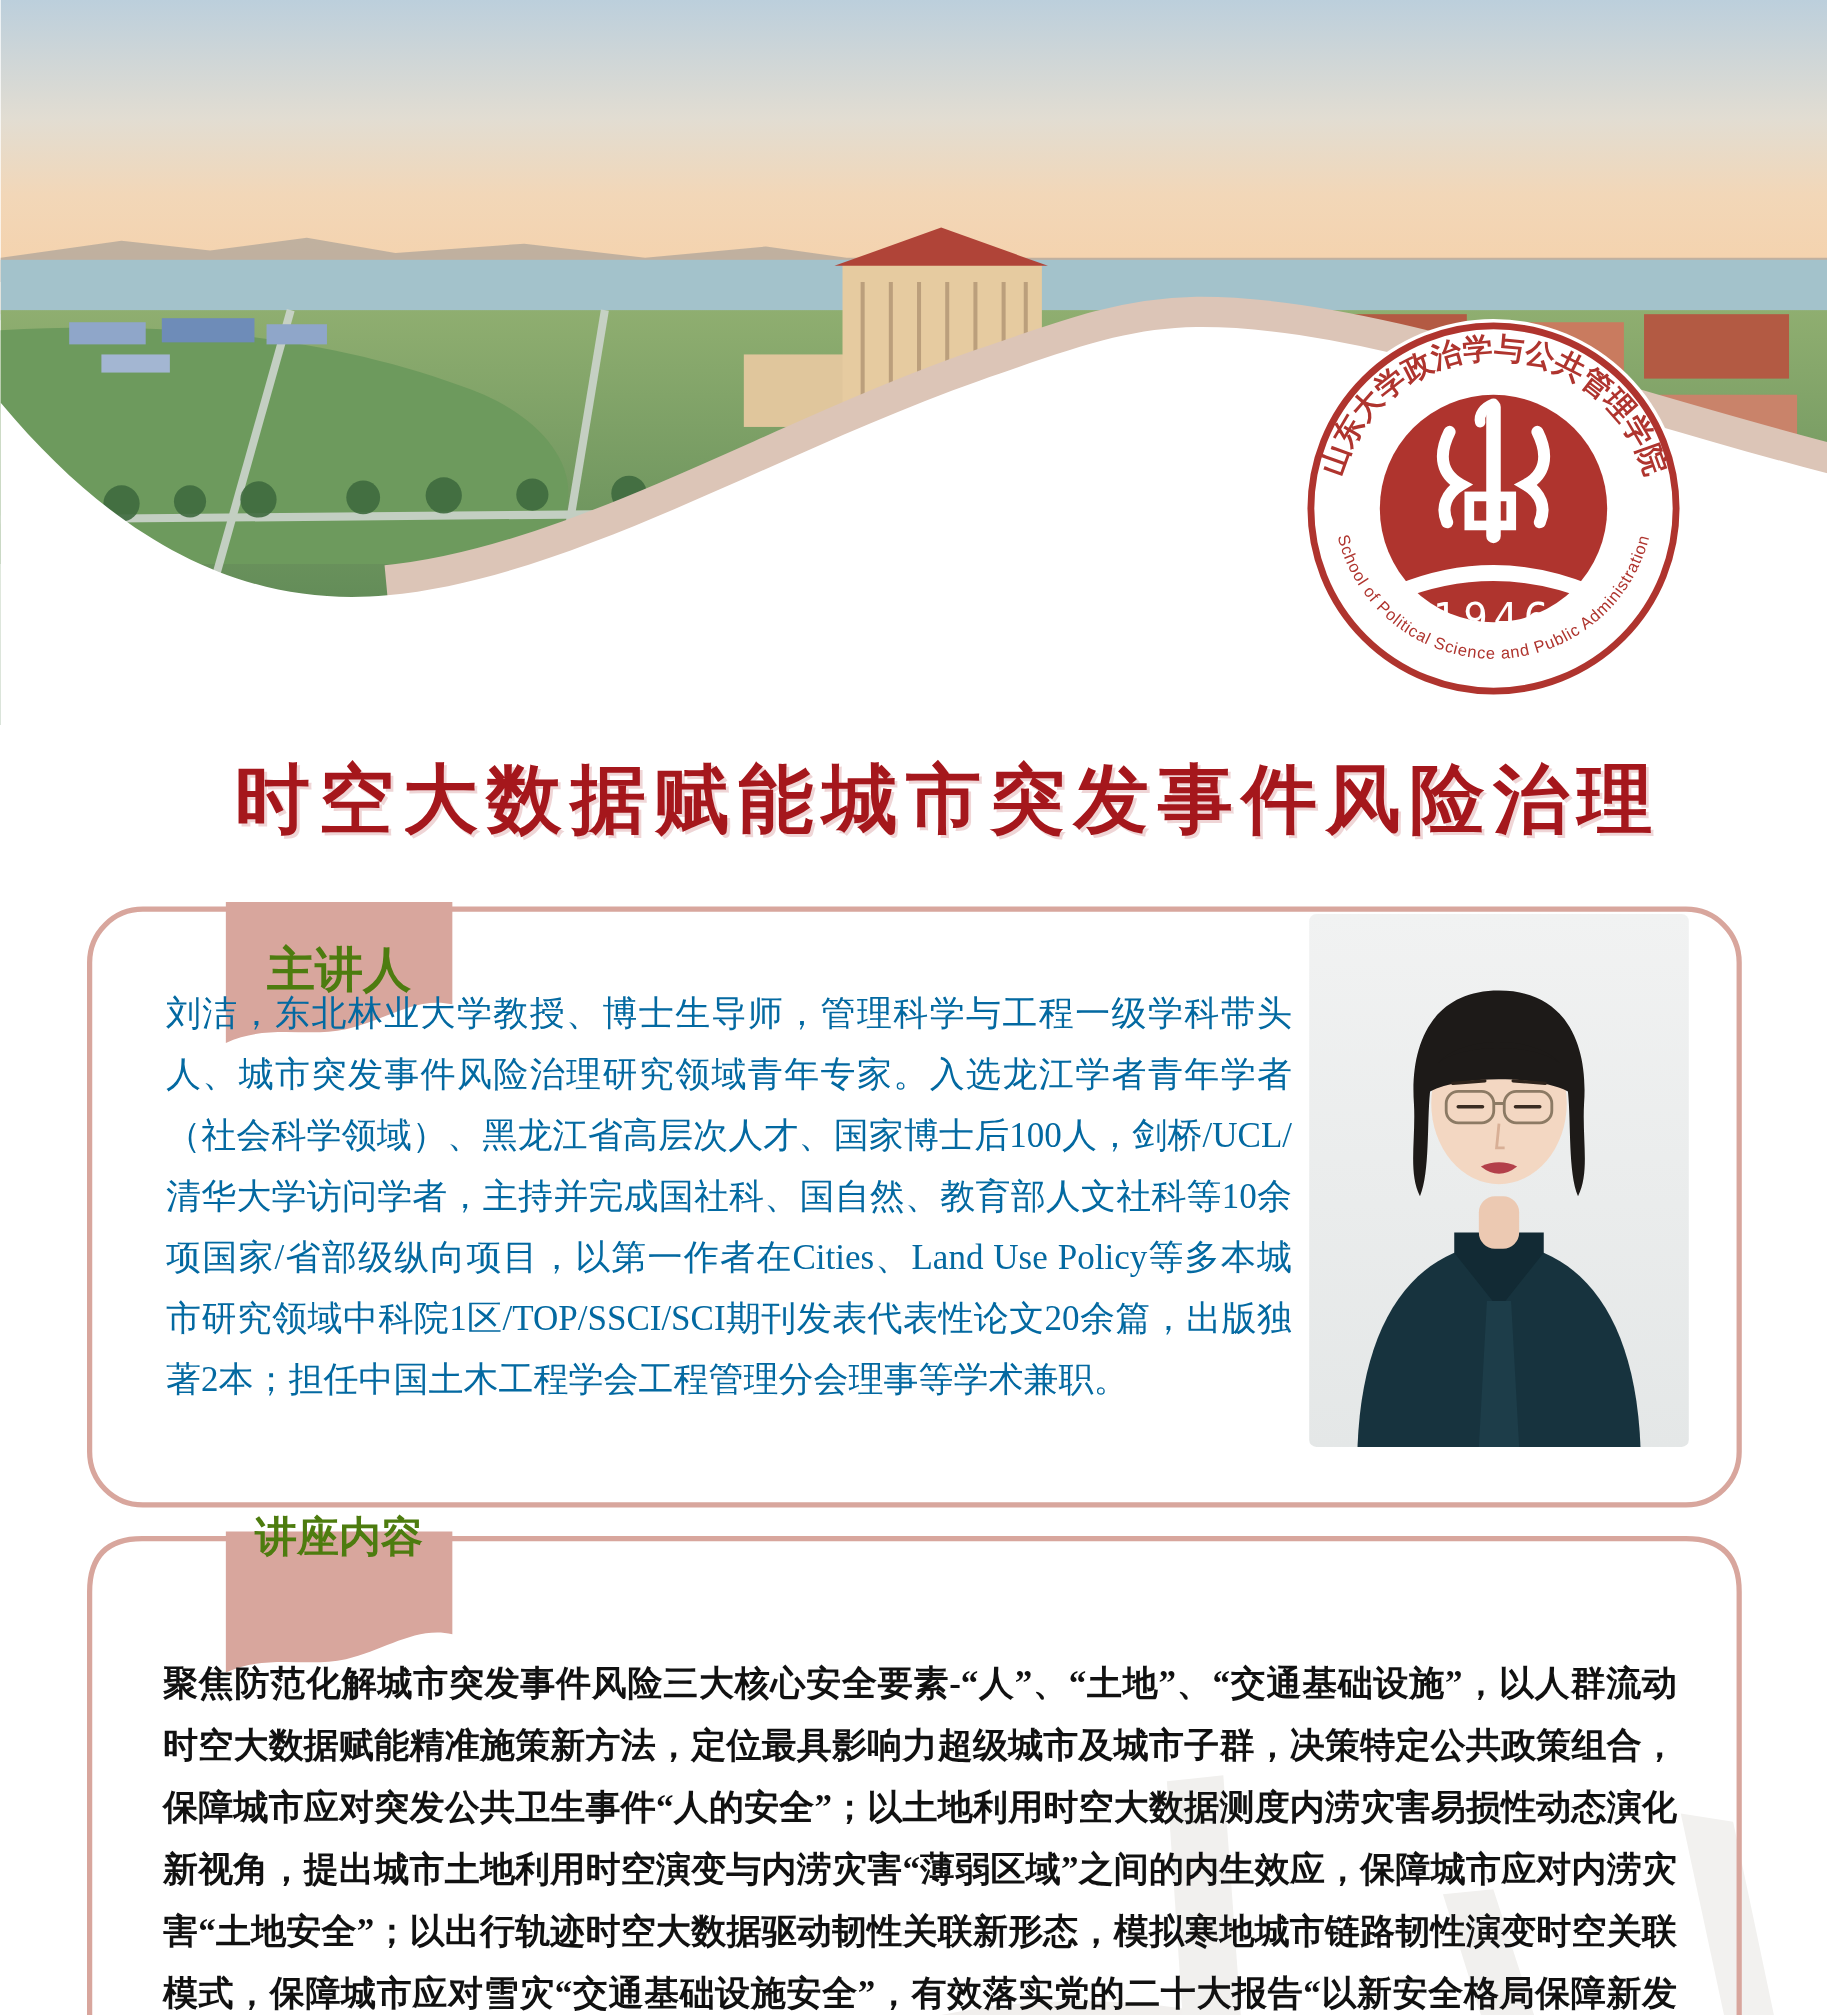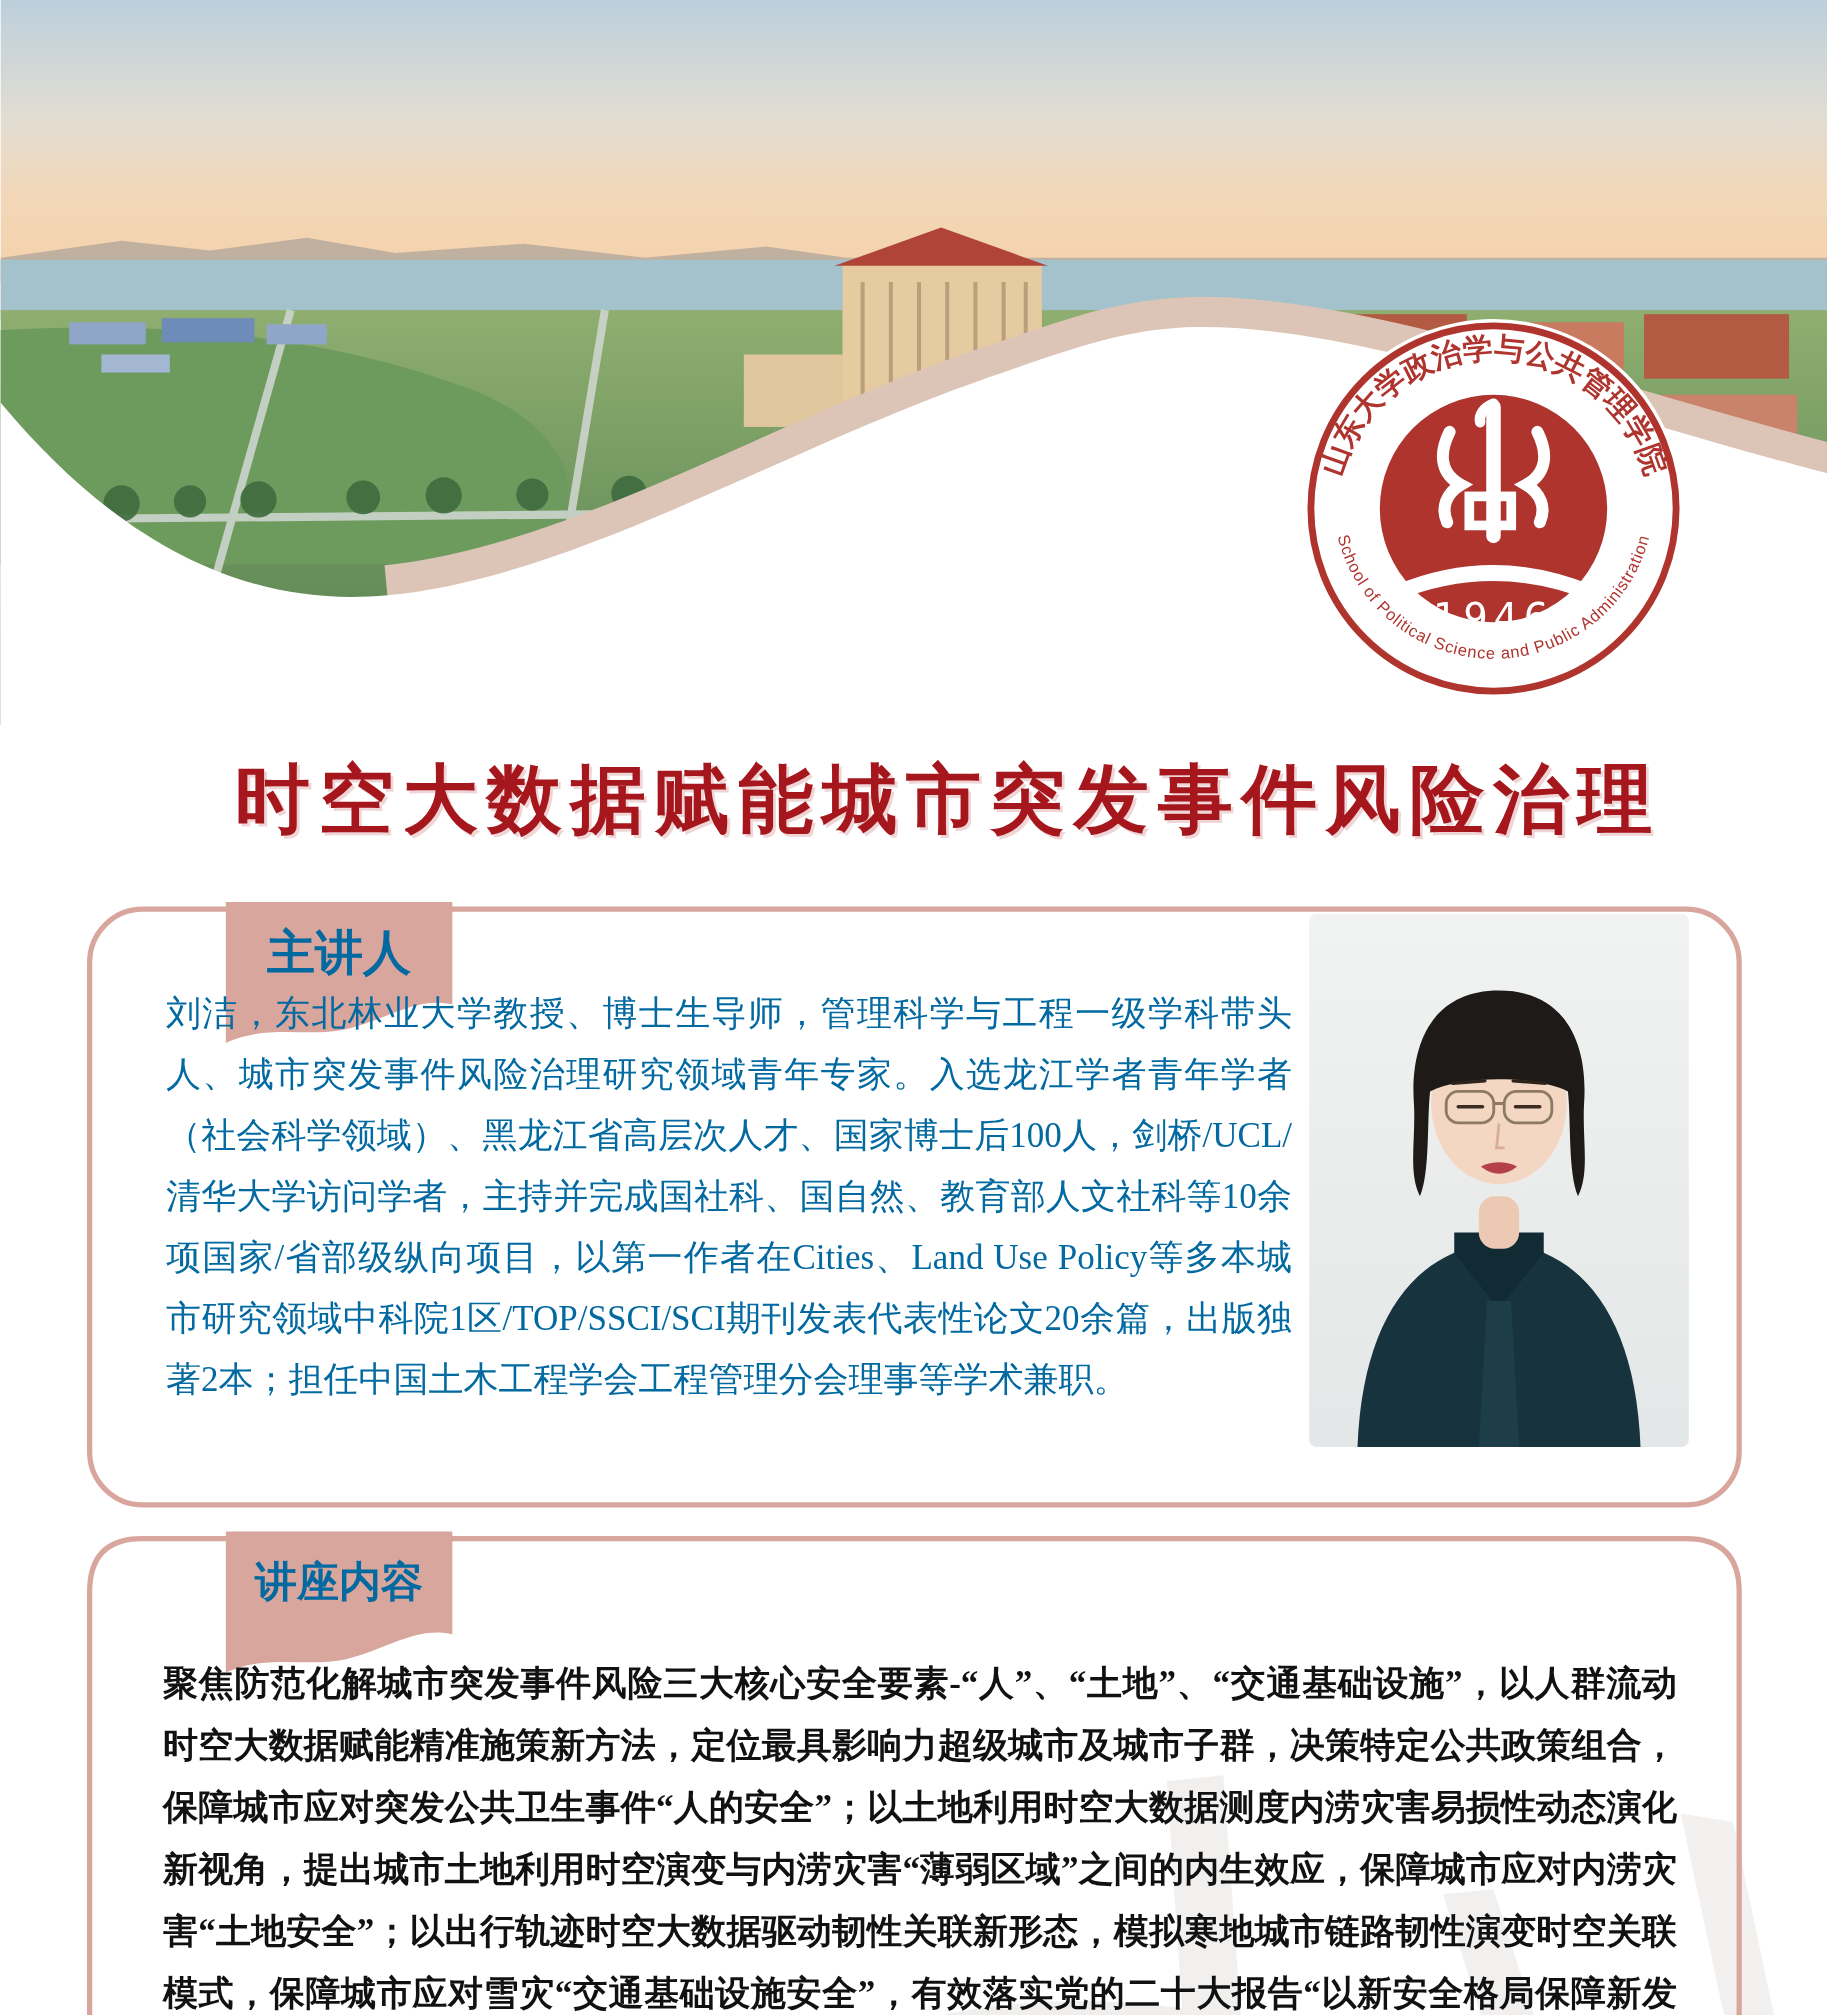--- a/index.html
+++ b/index.html
@@ -8,21 +8,21 @@
   .abs{position:absolute;}
   svg{display:block;}
   .title{
     left:0;top:750px;width:1828px;text-align:center;
     font-size:75px;font-weight:700;letter-spacing:8.9px;color:#a5171c;
     text-shadow:2.8px 2.8px 0 rgba(166,23,28,0.18);
     margin-left:34px;
   }
   .tag-label{
     display:flex;align-items:center;justify-content:center;
-    color:#0369a1;font-weight:700;
+    color:#4d7c0f;font-weight:700;margin-top:17px;
   }
   .bio{
     left:166px;top:983px;width:1126px;
     font-size:35px;line-height:61px;color:#0369a1;
     text-align:justify;
   }
   .content-body{
     left:163px;top:1653px;width:1514px;
     font-size:35px;line-height:62px;color:#111111;font-weight:700;
     text-align:justify;
@@ -223,17 +223,17 @@
 
       <line x1="370" y1="478" x2="430" y2="478" stroke="#3a2c22" stroke-width="9" stroke-linecap="round"></line>
       <line x1="512" y1="478" x2="572" y2="478" stroke="#3a2c22" stroke-width="9" stroke-linecap="round"></line>
       <line x1="356" y1="420" x2="436" y2="414" stroke="#2e231b" stroke-width="8" stroke-linecap="round"></line>
       <line x1="506" y1="414" x2="586" y2="420" stroke="#2e231b" stroke-width="8" stroke-linecap="round"></line>
       <path d="M471,520 L465,580 L485,580" fill="none" stroke="#d8af96" stroke-width="7"></path>
       <path d="M426,626 Q471,606 516,626 Q471,662 426,626 Z" fill="#b3404a"></path>
     </g>
   </svg>
 
-  <div class="abs tag-label" style="left:226px;top:1531px;width:226px;height:101px;font-size:42px;">讲座内容</div>
+  <div class="abs tag-label" style="left:226px;top:1469px;width:226px;height:101px;font-size:42px;">讲座内容</div>
   <div class="abs content-body">聚焦防范化解城市突发事件风险三大核心安全要素-“人”、“土地”、“交通基础设施”，以人群流动时空大数据赋能精准施策新方法，定位最具影响力超级城市及城市子群，决策特定公共政策组合，保障城市应对突发公共卫生事件“人的安全”；以土地利用时空大数据测度内涝灾害易损性动态演化新视角，提出城市土地利用时空演变与内涝灾害“薄弱区域”之间的内生效应，保障城市应对内涝灾害“土地安全”；以出行轨迹时空大数据驱动韧性关联新形态，模拟寒地城市链路韧性演变时空关联模式，保障城市应对雪灾“交通基础设施安全”，有效落实党的二十大报告“以新安全格局保障新发展格局”战略部署，积极响应党的二十届三中全会“深化城市安全韧性提升行动”。</div>
 
 </div>
 
 
 </body></html>

